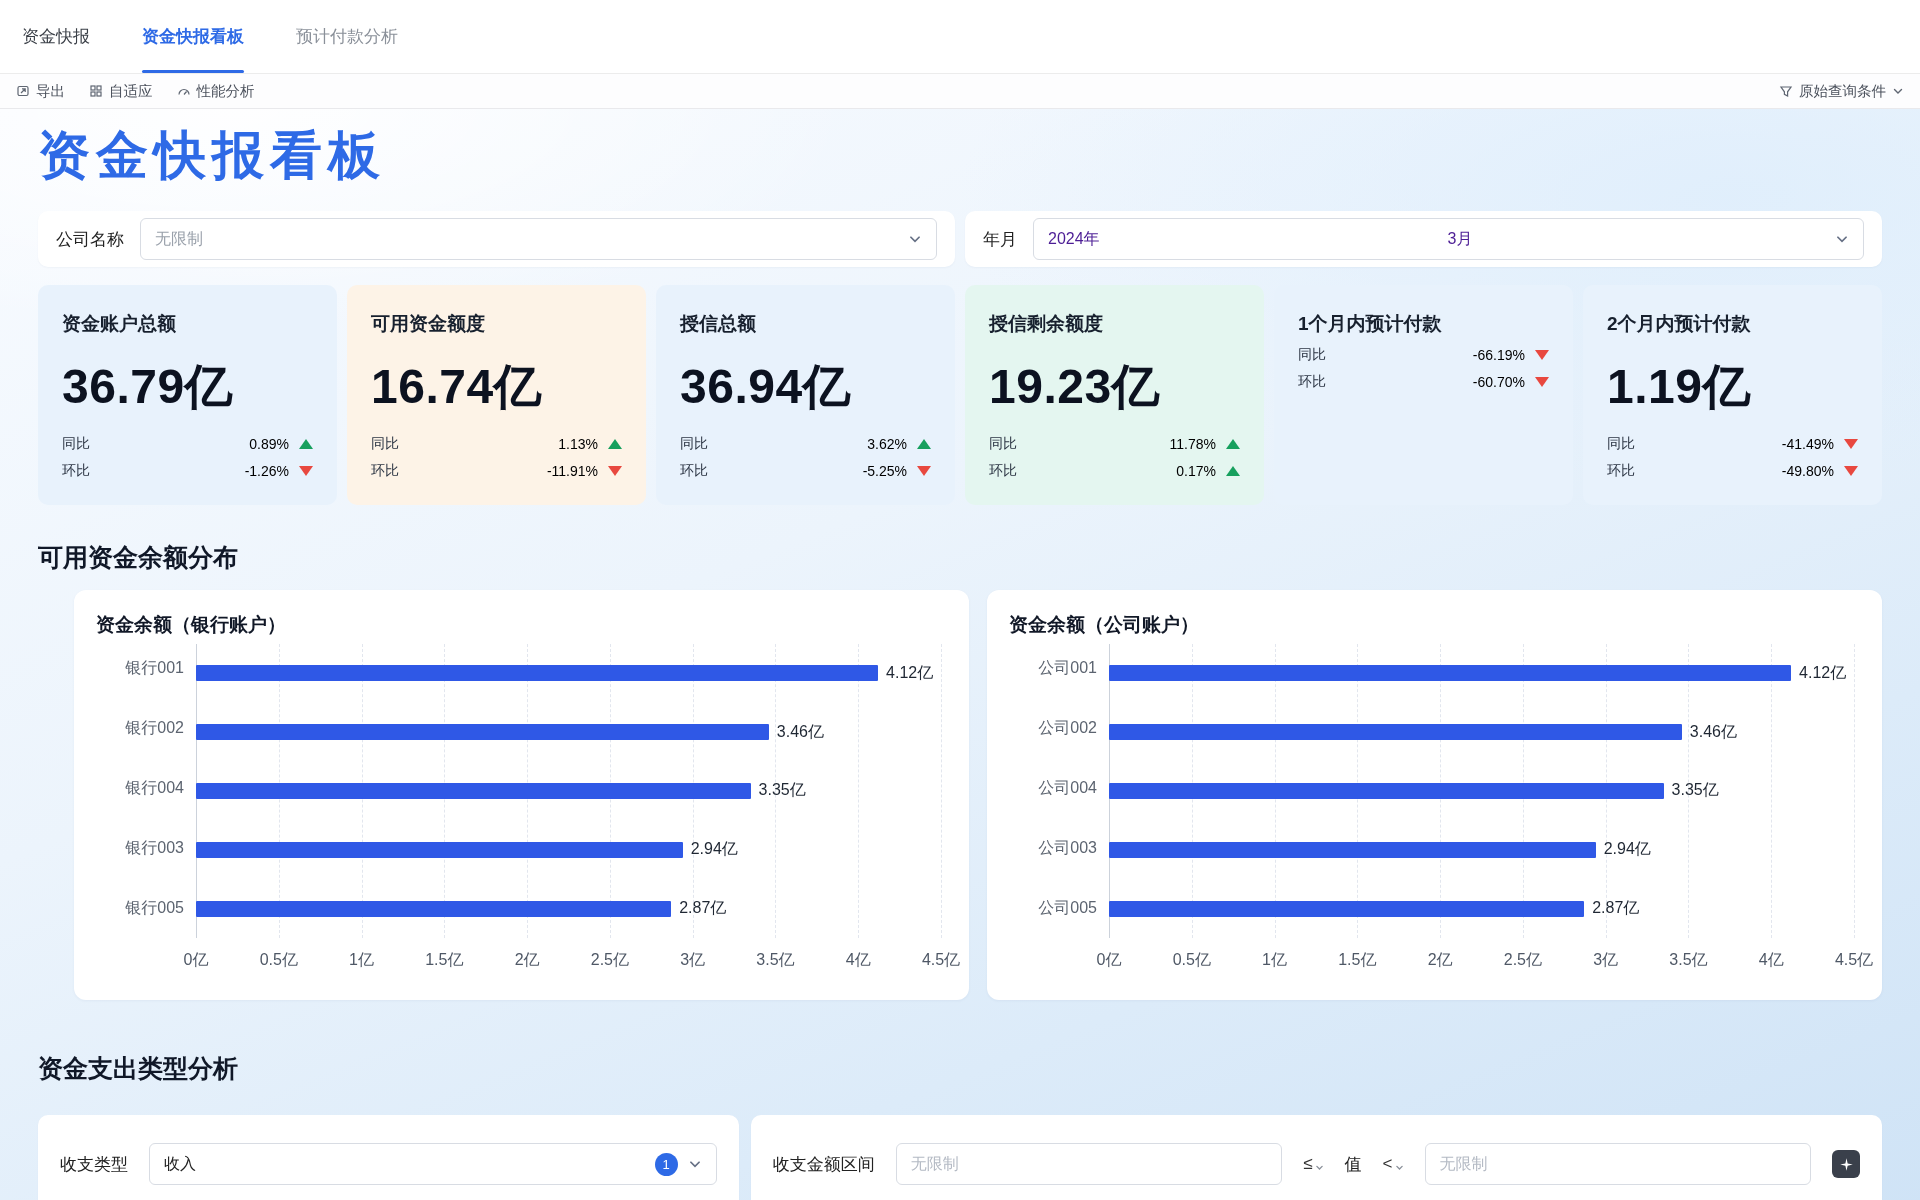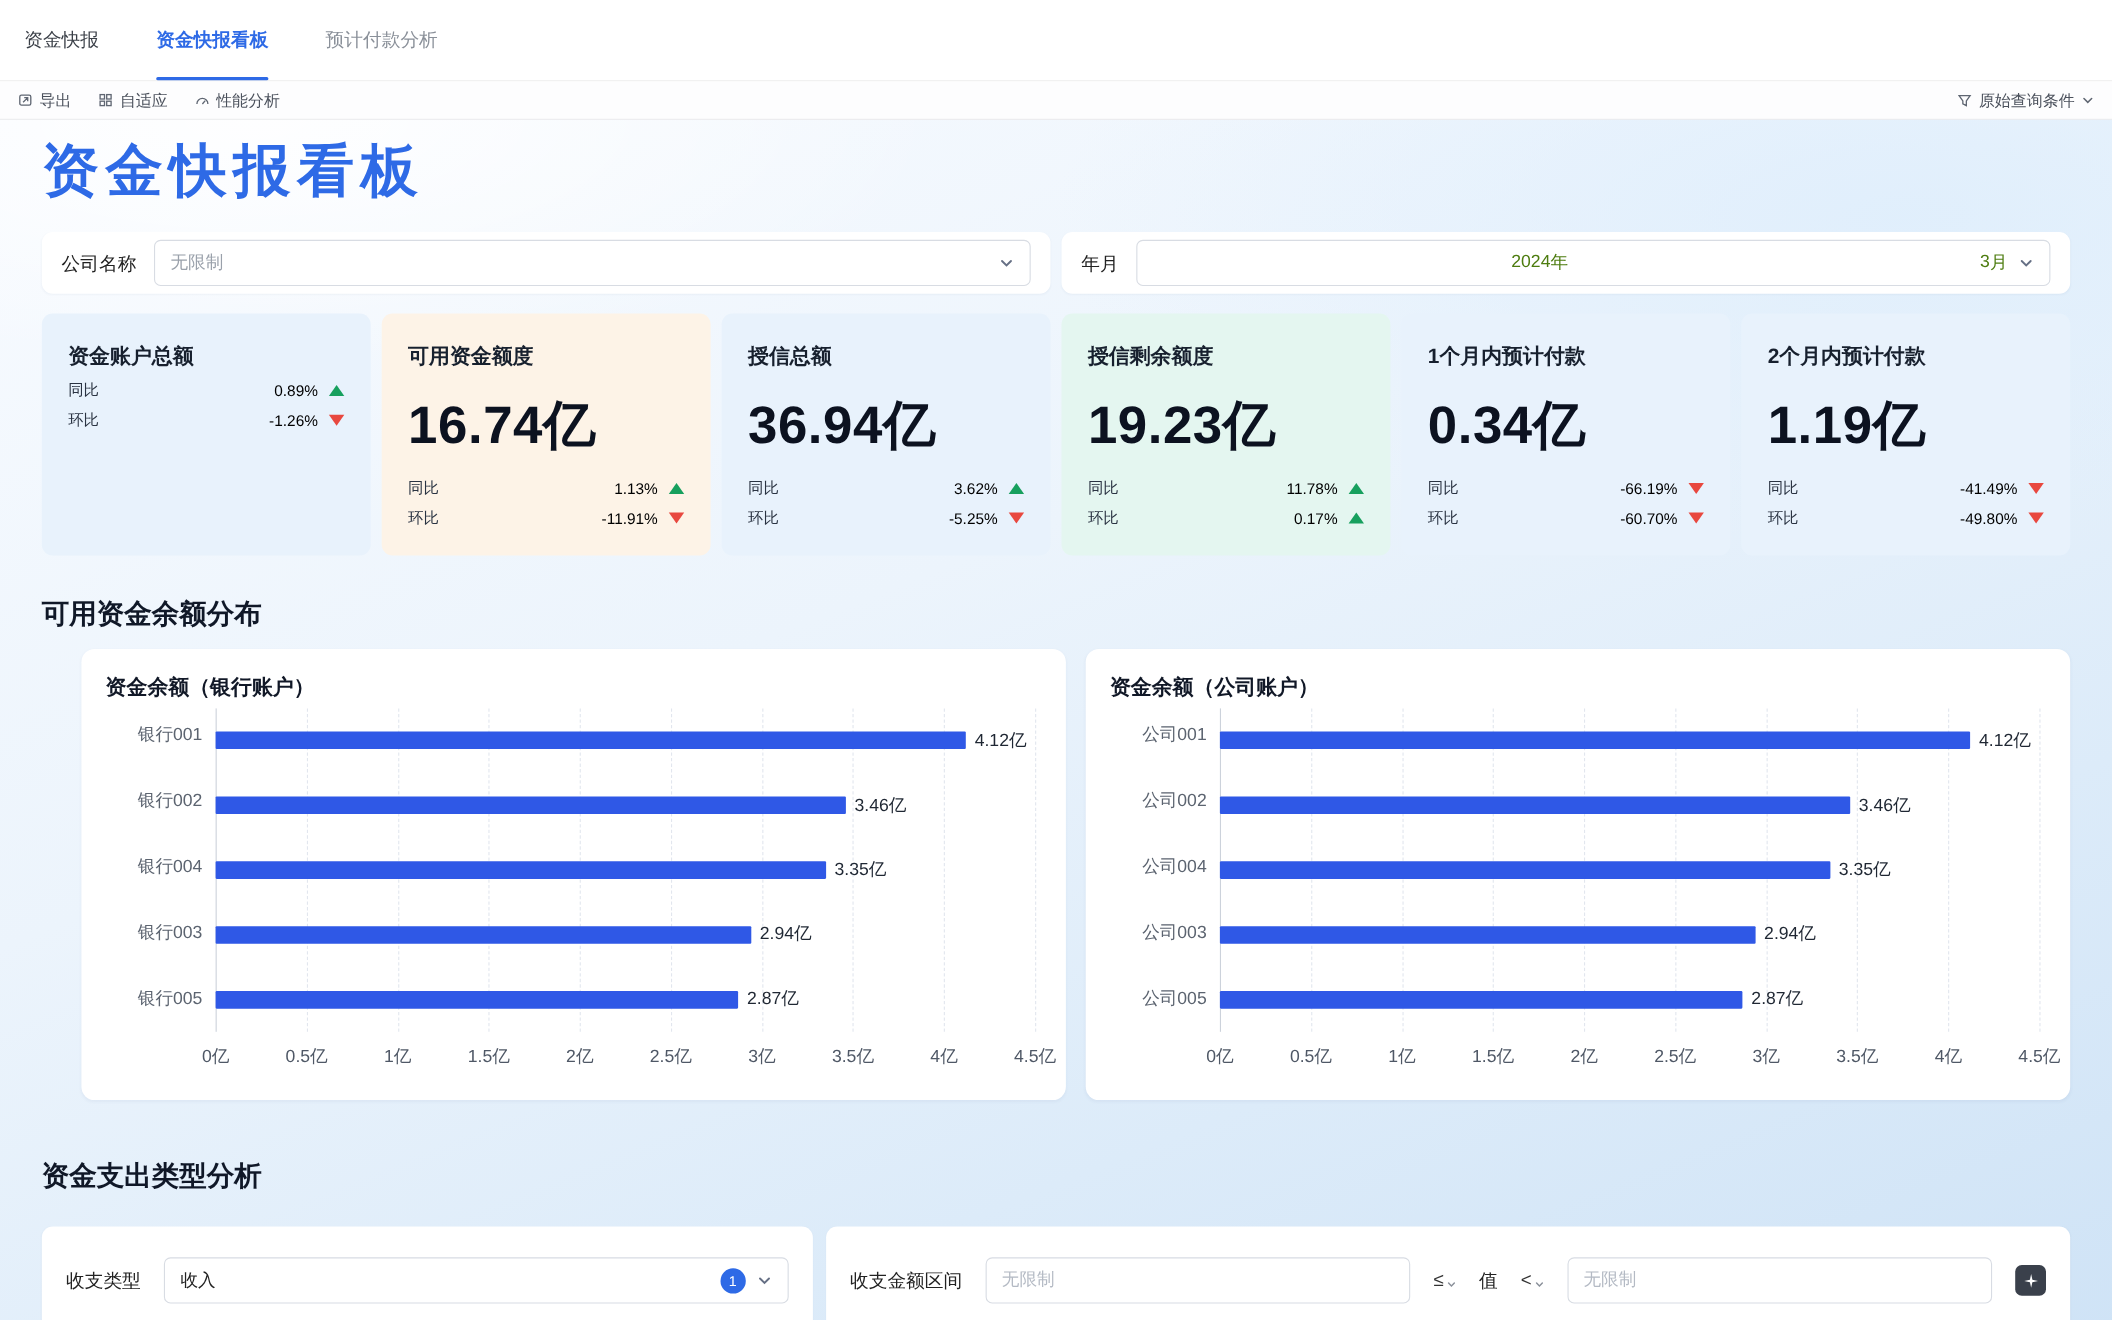--- a/index.html
+++ b/index.html
@@ -28,21 +28,21 @@
   }
   .page-title { font-size:52px; font-weight:800; color:var(--accent); letter-spacing:6px; padding-top:6px; height:66px; }
 
   
   .filter-row { display:flex; gap:10px; margin-top:30px; }
   .filter-card { flex:1; background:#fff; border-radius:10px; padding:7px 18px; display:flex; align-items:center; gap:16px; box-shadow:0 1px 2px rgba(30,60,110,0.04); }
   .filter-label { font-size:17px; color:#222; white-space:nowrap; }
   .select-box { flex:1; height:42px; border:1px solid #d8dce3; border-radius:6px; background:#fff; display:flex; align-items:center; padding:0 14px; font-size:16px; cursor:pointer; }
   .placeholder-text { color:#9aa1ab; }
   .chev { margin-left:auto; display:inline-flex; }
-  .seg { flex:1; display:flex; align-items:center; justify-content:flex-end; color:#4d7c0f; }
+  .seg { flex:1; display:flex; align-items:center; justify-content:flex-start; color:#4c1d95; }
   .seg + .seg { margin-left:22px; }
 
   
   .kpi-cards { display:flex; gap:10px; margin-top:18px; }
   .kpi-card { flex:1; height:220px; border-radius:10px; padding:26px 24px 20px; }
   .theme-blue  { background:var(--card-blue); }
   .theme-cream { background:var(--card-cream); }
   .theme-mint  { background:var(--card-mint); }
   .kpi-title { font-size:19px; font-weight:700; color:#17202e; }
   .kpi-value { font-size:48px; font-weight:800; color:#0c1220; margin:18px 0 16px; letter-spacing:0.5px; }
@@ -182,20 +182,21 @@
               <path d="M2.5 4.5l3.5 3.5 3.5-3.5"></path>
             </svg>
         </span>
       </div>
     </div>
   </div>
 
   <div class="kpi-cards">
       <div class="kpi-card theme-blue">
         <div class="kpi-title">资金账户总额</div>
+        <div class="kpi-value">36.79亿</div>
         <div class="kpi-row">
           <span class="kpi-row-label">同比</span>
           <span class="kpi-row-value">0.89%</span>
           <span class="tri tri-up"></span>
         </div>
         <div class="kpi-row">
           <span class="kpi-row-label">环比</span>
           <span class="kpi-row-value">-1.26%</span>
           <span class="tri tri-down"></span>
         </div>
@@ -237,21 +238,20 @@
           <span class="tri tri-up"></span>
         </div>
         <div class="kpi-row">
           <span class="kpi-row-label">环比</span>
           <span class="kpi-row-value">0.17%</span>
           <span class="tri tri-up"></span>
         </div>
       </div>
       <div class="kpi-card theme-blue">
         <div class="kpi-title">1个月内预计付款</div>
-        <div class="kpi-value">0.34亿</div>
         <div class="kpi-row">
           <span class="kpi-row-label">同比</span>
           <span class="kpi-row-value">-66.19%</span>
           <span class="tri tri-down"></span>
         </div>
         <div class="kpi-row">
           <span class="kpi-row-label">环比</span>
           <span class="kpi-row-value">-60.70%</span>
           <span class="tri tri-down"></span>
         </div>

